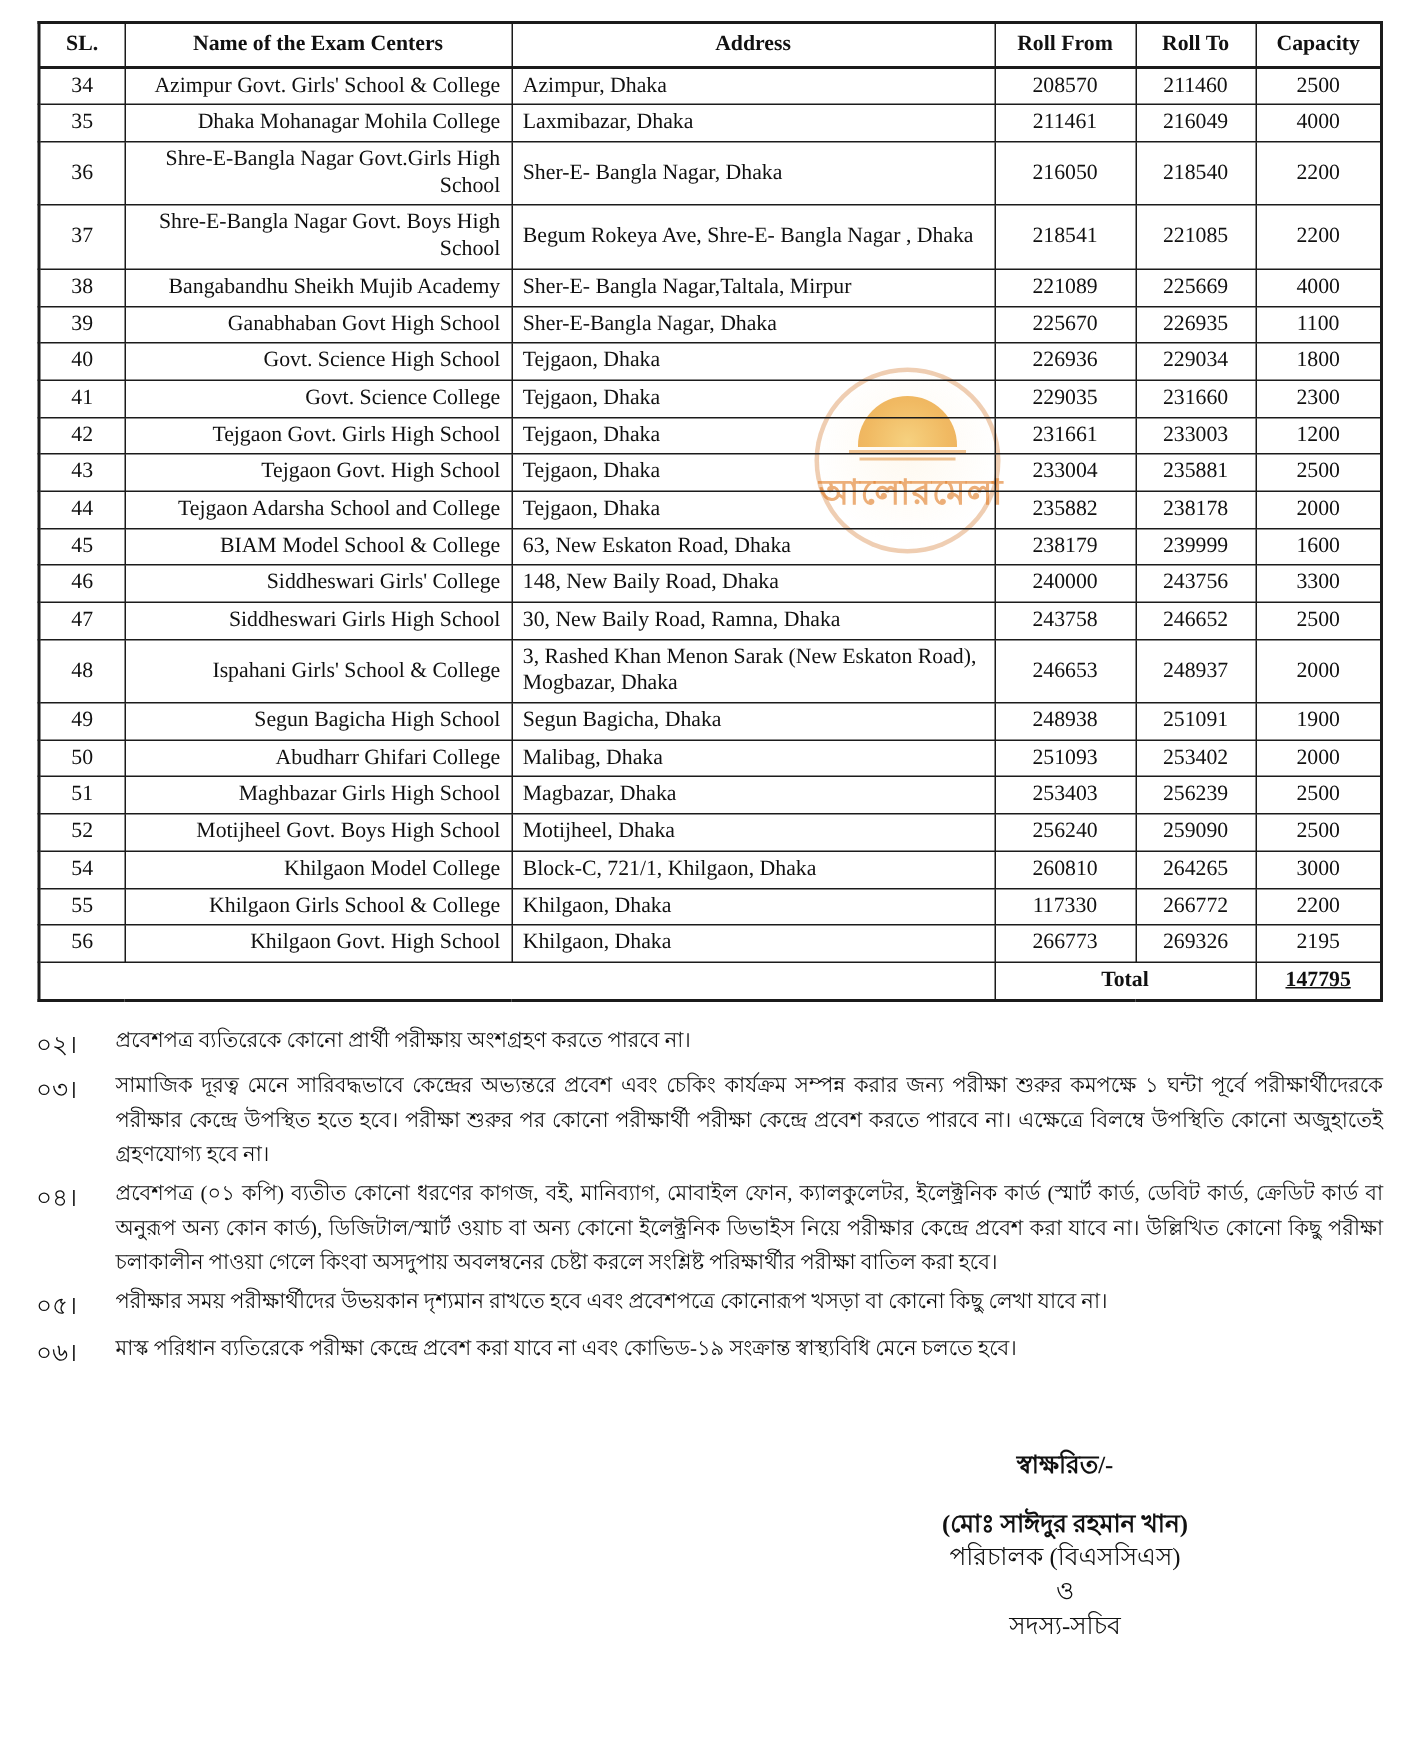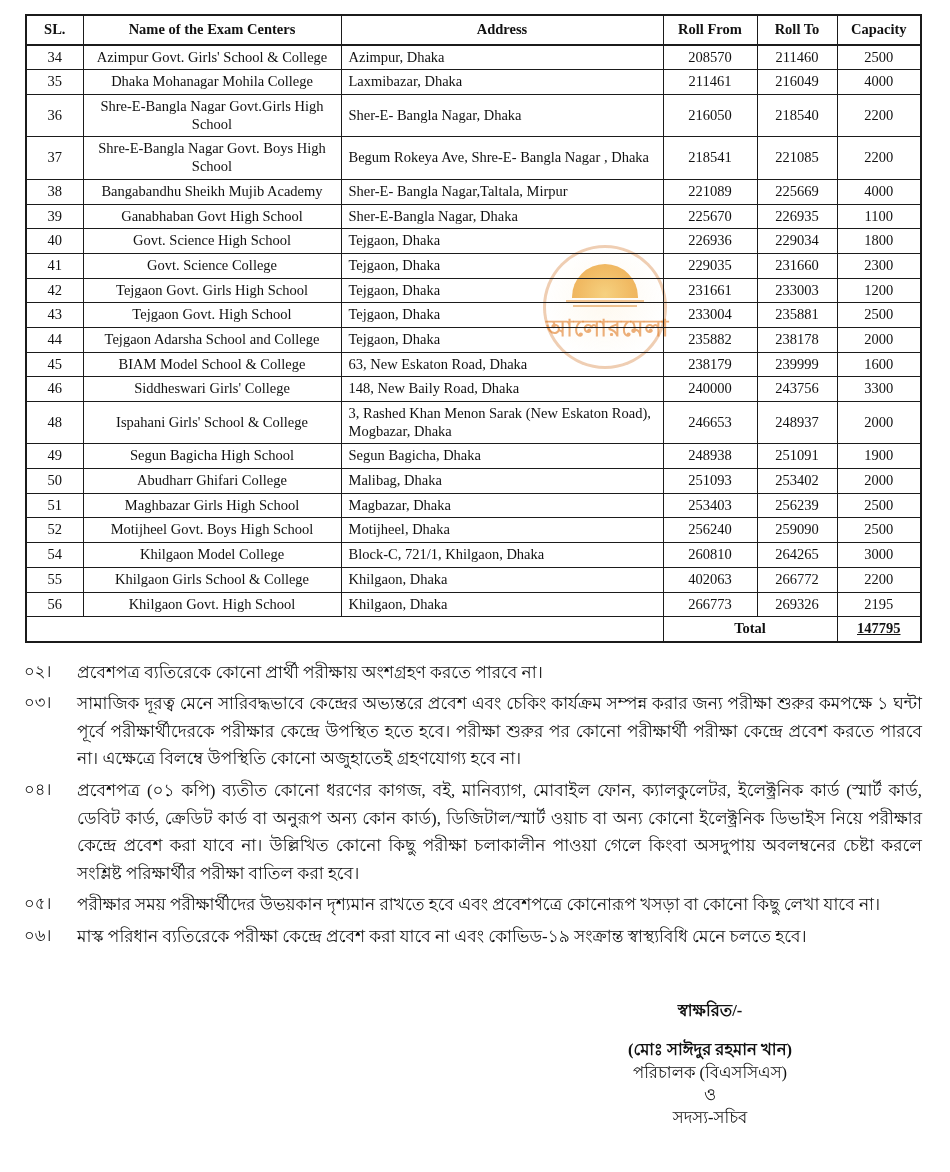--- a/index.html
+++ b/index.html
@@ -77,21 +77,21 @@
     background: transparent;
   }
   table.centers { border: 2px solid #1b1b1b; }
   table.centers thead th {
     font-weight: bold;
     text-align: center;
     padding: 5px 4px;
     border-bottom: 2px solid #1b1b1b;
   }
   td.c-sl   { text-align: center; }
-  td.c-name { text-align: center; margin-top: 20px; }
+  td.c-name { text-align: right; margin-top: 20px; }
   td.c-addr { text-align: left; }
   td.c-num  { text-align: center; }
   tr.total-row td { height: 24px; }
   td.total-label { text-align: center; font-weight: bold; }
   td.total-value { font-weight: bold; text-decoration: underline; }
 
   
   .notes {
     position: relative;
     z-index: 1;
@@ -101,21 +101,21 @@
     display: grid;
     grid-template-columns: 53px 1fr;
     margin-bottom: 4px;
   }
   .note-num {
     font-size: 16.5px;
     line-height: 1.62;
     white-space: nowrap;
   }
   .note-text {
-    font-size: 17px;
+    font-size: 14px;
     line-height: 1.62;
     text-align: justify;
   }
 
   
   .signature {
     position: relative;
     z-index: 1;
     width: 330px;
     margin: 50px 75px 0 auto;
@@ -271,20 +271,28 @@
 
         <tr>
           <td class="c-sl">46</td>
           <td class="c-name">Siddheswari Girls' College</td>
           <td class="c-addr">148, New Baily Road, Dhaka</td>
           <td class="c-num">240000</td>
           <td class="c-num">243756</td>
           <td class="c-num">3300</td>
         </tr>
 
+        <tr>
+          <td class="c-sl">47</td>
+          <td class="c-name">Siddheswari Girls High School</td>
+          <td class="c-addr">30, New Baily Road, Ramna, Dhaka</td>
+          <td class="c-num">243758</td>
+          <td class="c-num">246652</td>
+          <td class="c-num">2500</td>
+        </tr>
 
         <tr>
           <td class="c-sl">48</td>
           <td class="c-name">Ispahani Girls' School &amp; College</td>
           <td class="c-addr">3, Rashed Khan Menon Sarak (New Eskaton Road), Mogbazar, Dhaka</td>
           <td class="c-num">246653</td>
           <td class="c-num">248937</td>
           <td class="c-num">2000</td>
         </tr>
 
@@ -331,21 +339,21 @@
           <td class="c-addr">Block-C, 721/1, Khilgaon, Dhaka</td>
           <td class="c-num">260810</td>
           <td class="c-num">264265</td>
           <td class="c-num">3000</td>
         </tr>
 
         <tr>
           <td class="c-sl">55</td>
           <td class="c-name">Khilgaon Girls School &amp; College</td>
           <td class="c-addr">Khilgaon, Dhaka</td>
-          <td class="c-num">402063</td>
+          <td class="c-num">117330</td>
           <td class="c-num">266772</td>
           <td class="c-num">2200</td>
         </tr>
 
         <tr>
           <td class="c-sl">56</td>
           <td class="c-name">Khilgaon Govt. High School</td>
           <td class="c-addr">Khilgaon, Dhaka</td>
           <td class="c-num">266773</td>
           <td class="c-num">269326</td>

